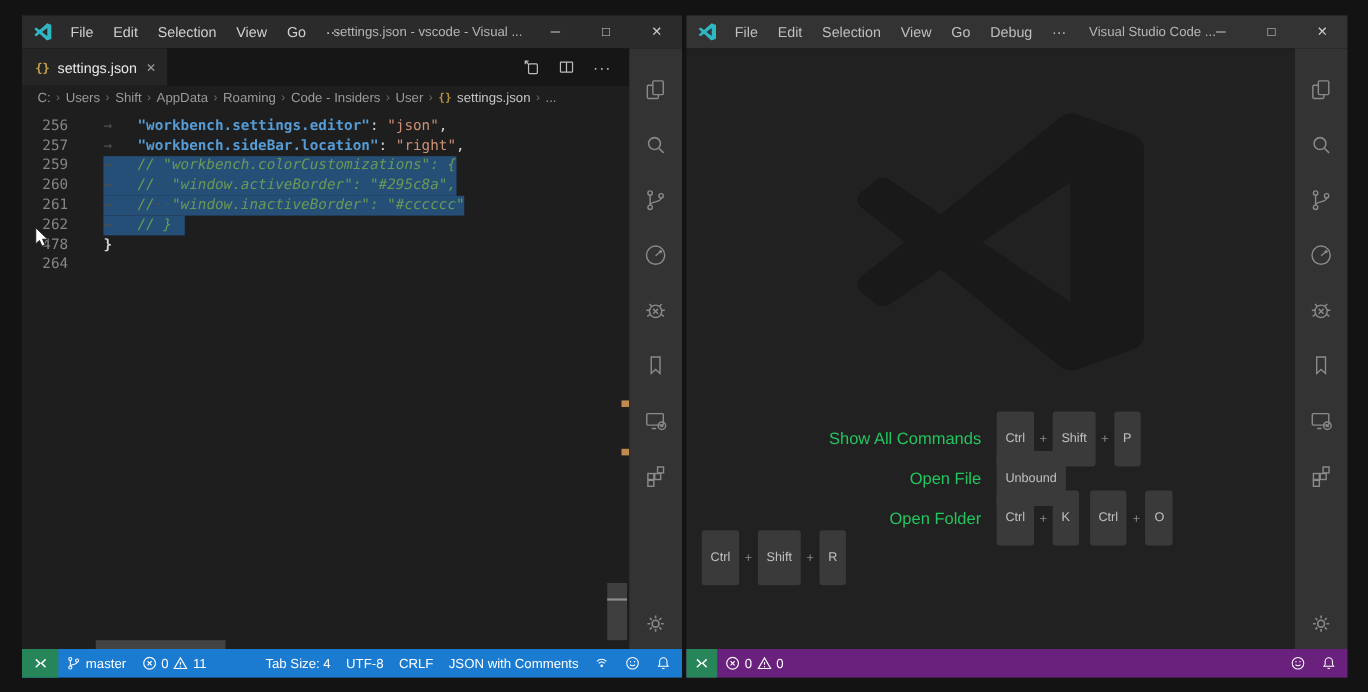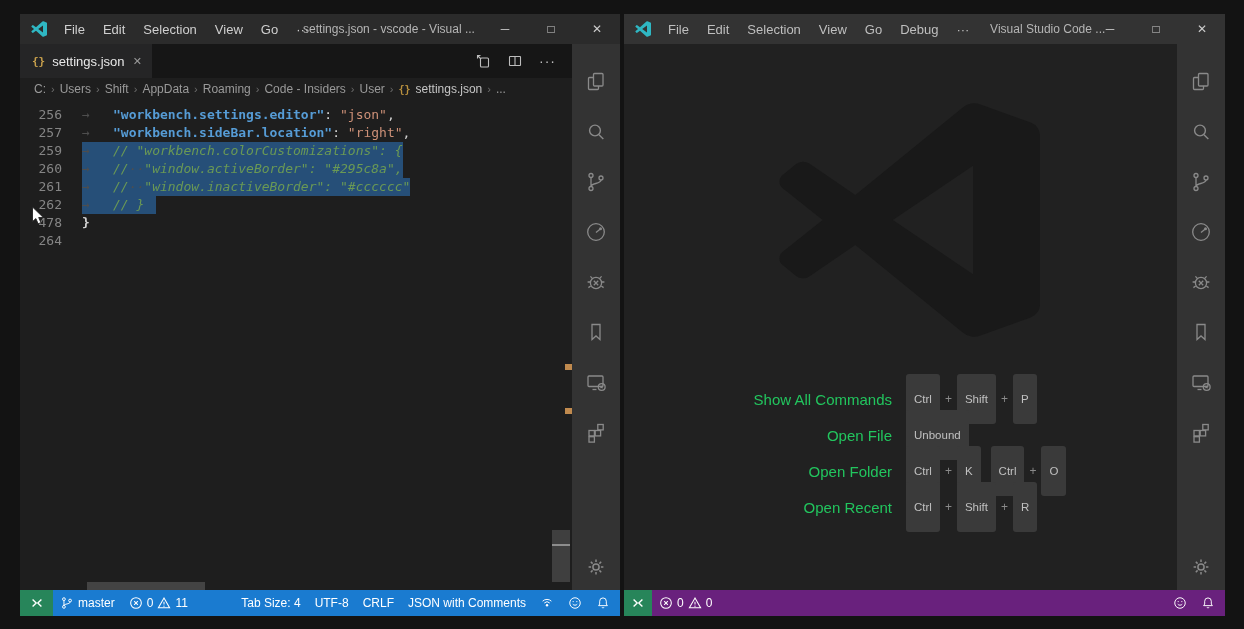--- a/index.html
+++ b/index.html
@@ -41,21 +41,21 @@
 
   .breadcrumb{height:22px;flex:0 0 22px;background:#1e1e1e;display:flex;align-items:center;font-size:12px;
               color:#9a9a9a;padding-left:14px;gap:5px;white-space:nowrap}
   .bc-sep{color:#6d6d6d;font-size:11px}
   .bc-braces{color:#b8903e;font-family:"DejaVu Sans Mono",monospace;font-size:10px;font-weight:bold}
 
   
   .code-region{flex:1;background:#1e1e1e;position:relative;font-family:"DejaVu Sans Mono",monospace;
                font-size:13px;line-height:18px;padding-top:6px;overflow:hidden}
   .code-line{height:18px;display:flex;white-space:pre}
-  .ln{width:42px;flex:0 0 42px;text-align:right;color:#858585;margin-right:20px}
+  .ln{width:42px;flex:0 0 42px;text-align:right;color:#858585;margin-right:32px}
   .line-text{display:inline-block}
   .sel{background:#264f78}
   .sel-ext{padding-right:12px}
   .ws{display:inline-block;width:31px;color:#4e4e4e}
   .ws-dots{color:#4e4e4e;font-style:italic}
   .tok-key{color:#569cd6;font-weight:bold}
   .tok-p{color:#d4d4d4}
   .tok-str{color:#ce9178}
   .tok-com{color:#6a9955;font-style:italic}
   .tok-brace{color:#d4d4d4;font-weight:bold}
@@ -441,21 +441,20 @@
                 <kbd>K</kbd>
               </span>
               <span class="chord">
                 <kbd>Ctrl</kbd>
                   <span class="plus">+</span>
                 <kbd>O</kbd>
               </span>
             </span>
           </div>
           <div class="wm-row">
-            <span class="wm-label">Open Recent</span>
             <span class="wm-keys">
                 <span class="chord">
               <kbd>Ctrl</kbd>
                   <span class="plus">+</span>
               <kbd>Shift</kbd>
                   <span class="plus">+</span>
               <kbd>R</kbd>
             </span>
               </span>
           </div>

